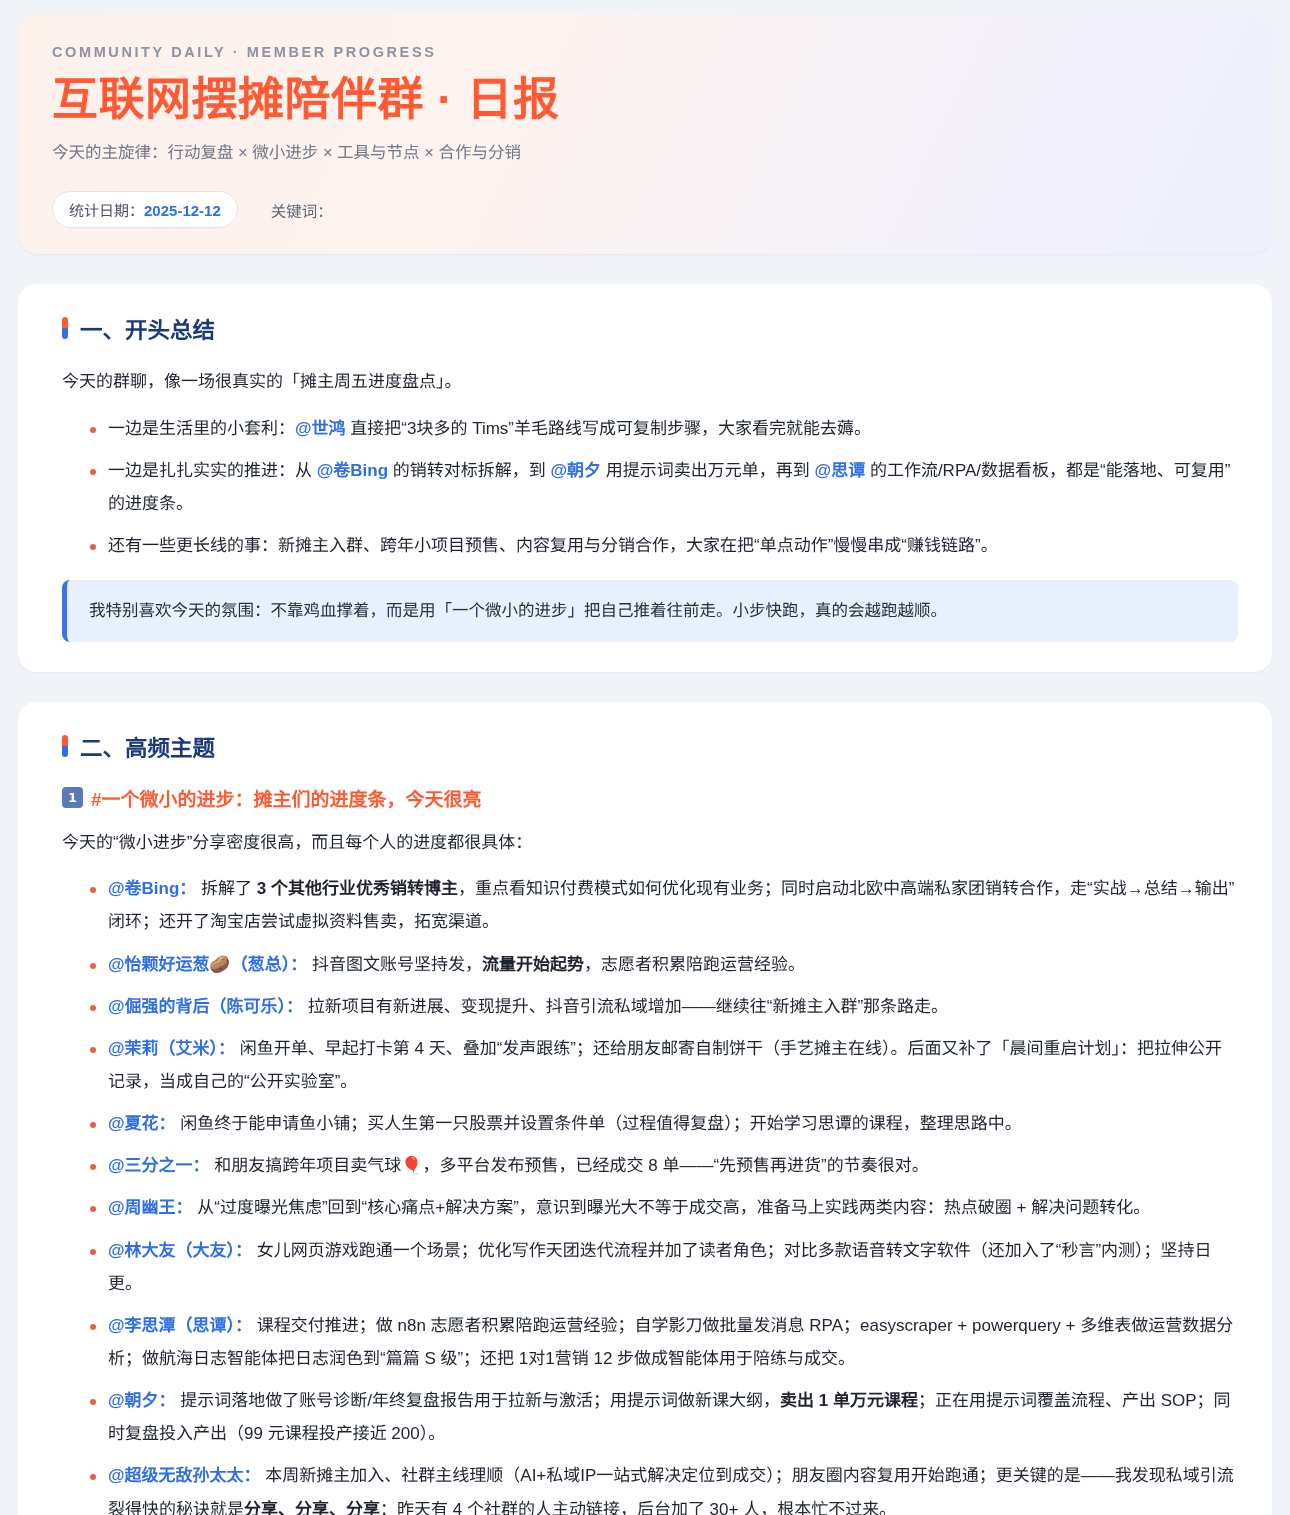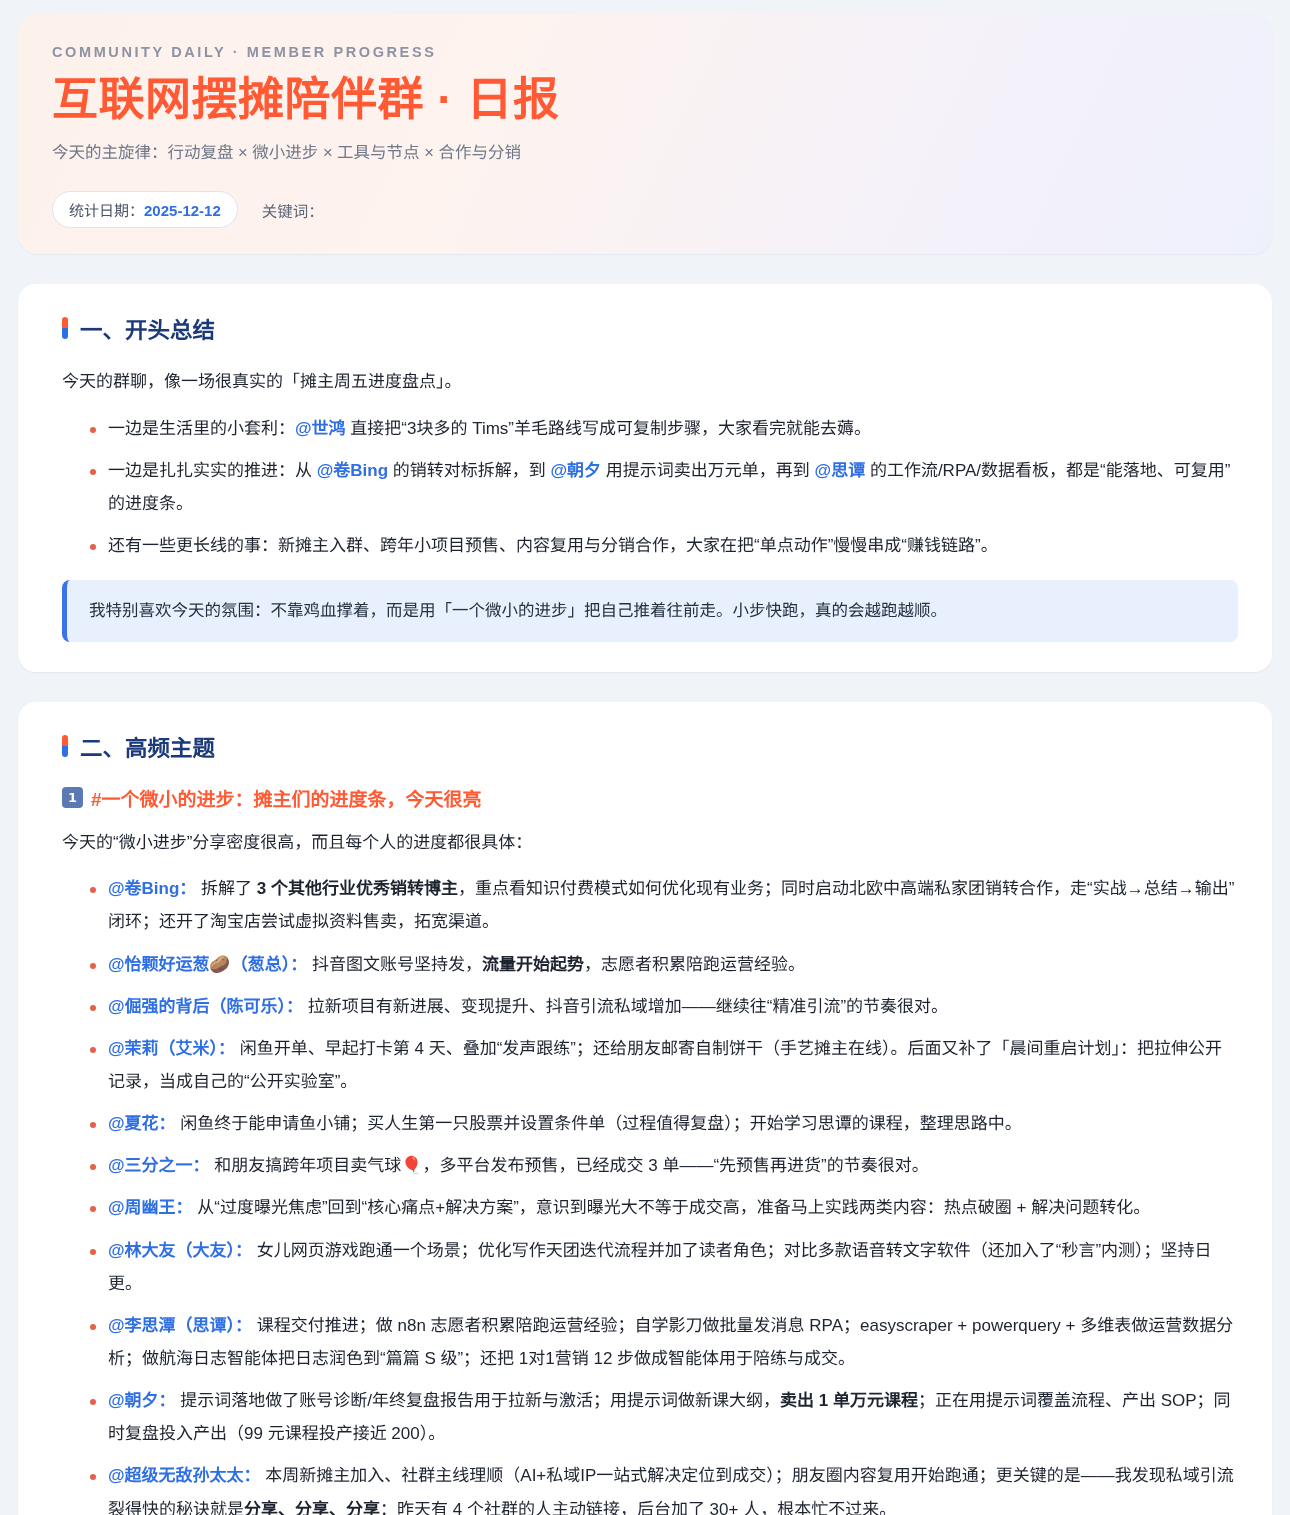--- a/index.html
+++ b/index.html
@@ -50,21 +50,21 @@
     letter-spacing:.5px;
   }
   .hero .sub{
     font-size:16.5px;
     color:#6f7789;
     margin-bottom:28px;
   }
   .metarow{
     display:flex;
     align-items:center;
-    gap:24px;
+    gap:33px;
     flex-wrap:wrap;
   }
   .chip{
     display:inline-block;
     background:#ffffff;
     border:1px solid #dfe3f2;
     color:#4b5466;
     font-size:15px;
     padding:7px 16px;
     border-radius:999px;
@@ -194,24 +194,24 @@
       <span>二、高频主题</span>
     </h2>
     <div class="topic-head">
       <span class="num-badge">1</span>
       <span>#一个微小的进步：摊主们的进度条，今天很亮</span>
     </div>
     <p class="lead">今天的“微小进步”分享密度很高，而且每个人的进度都很具体：</p>
     <ul class="bullets" id="s2list">
         <li><span class="mention">@卷Bing：</span><span> 拆解了 </span><span class="bold">3 个其他行业优秀销转博主</span><span>，重点看知识付费模式如何优化现有业务；同时启动北欧中高端私家团销转合作，走“实战→总结→输出”闭环；还开了淘宝店尝试虚拟资料售卖，拓宽渠道。</span></li>
         <li><span class="mention">@怡颗好运葱</span><span class="emoji">🥔</span><span class="mention">（葱总）：</span><span> 抖音图文账号坚持发，</span><span class="bold">流量开始起势</span><span>，志愿者积累陪跑运营经验。</span></li>
-        <li><span class="mention">@倔强的背后（陈可乐）：</span><span> 拉新项目有新进展、变现提升、抖音引流私域增加——继续往“精准引流”的节奏很对。</span></li>
+        <li><span class="mention">@倔强的背后（陈可乐）：</span><span> 拉新项目有新进展、变现提升、抖音引流私域增加——继续往“新摊主入群”那条路走。</span></li>
         <li><span class="mention">@茉莉（艾米）：</span><span> 闲鱼开单、早起打卡第 4 天、叠加“发声跟练”；还给朋友邮寄自制饼干（手艺摊主在线）。后面又补了「晨间重启计划」：把拉伸公开记录，当成自己的“公开实验室”。</span></li>
         <li><span class="mention">@夏花：</span><span> 闲鱼终于能申请鱼小铺；买人生第一只股票并设置条件单（过程值得复盘）；开始学习思谭的课程，整理思路中。</span></li>
-        <li><span class="mention">@三分之一：</span><span> 和朋友搞跨年项目卖气球</span><span class="emoji">🎈</span><span>，多平台发布预售，已经成交 3 单——“先预售再进货”的节奏很对。</span></li>
+        <li><span class="mention">@三分之一：</span><span> 和朋友搞跨年项目卖气球</span><span class="emoji">🎈</span><span>，多平台发布预售，已经成交 8 单——“先预售再进货”的节奏很对。</span></li>
         <li><span class="mention">@周幽王：</span><span> 从“过度曝光焦虑”回到“核心痛点+解决方案”，意识到曝光大不等于成交高，准备马上实践两类内容：热点破圈 + 解决问题转化。</span></li>
         <li><span class="mention">@林大友（大友）：</span><span> 女儿网页游戏跑通一个场景；优化写作天团迭代流程并加了读者角色；对比多款语音转文字软件（还加入了“秒言”内测）；坚持日更。</span></li>
         <li><span class="mention">@李思潭（思谭）：</span><span> 课程交付推进；做 n8n 志愿者积累陪跑运营经验；自学影刀做批量发消息 RPA；easyscraper + powerquery + 多维表做运营数据分析；做航海日志智能体把日志润色到“篇篇 S 级”；还把 1对1营销 12 步做成智能体用于陪练与成交。</span></li>
         <li><span class="mention">@朝夕：</span><span> 提示词落地做了账号诊断/年终复盘报告用于拉新与激活；用提示词做新课大纲，</span><span class="bold">卖出 1 单万元课程</span><span>；正在用提示词覆盖流程、产出 SOP；同时复盘投入产出（99 元课程投产接近 200）。</span></li>
         <li><span class="mention">@超级无敌孙太太：</span><span> 本周新摊主加入、社群主线理顺（AI+私域IP一站式解决定位到成交）；朋友圈内容复用开始跑通；更关键的是——我发现私域引流裂得快的秘诀就是</span><span class="bold">分享、分享、分享</span><span>：昨天有 4 个社群的人主动链接，后台加了 30+ 人，根本忙不过来。</span></li>
       </ul>
     <hr class="hr-soft">
   </div>
 
 </div>

